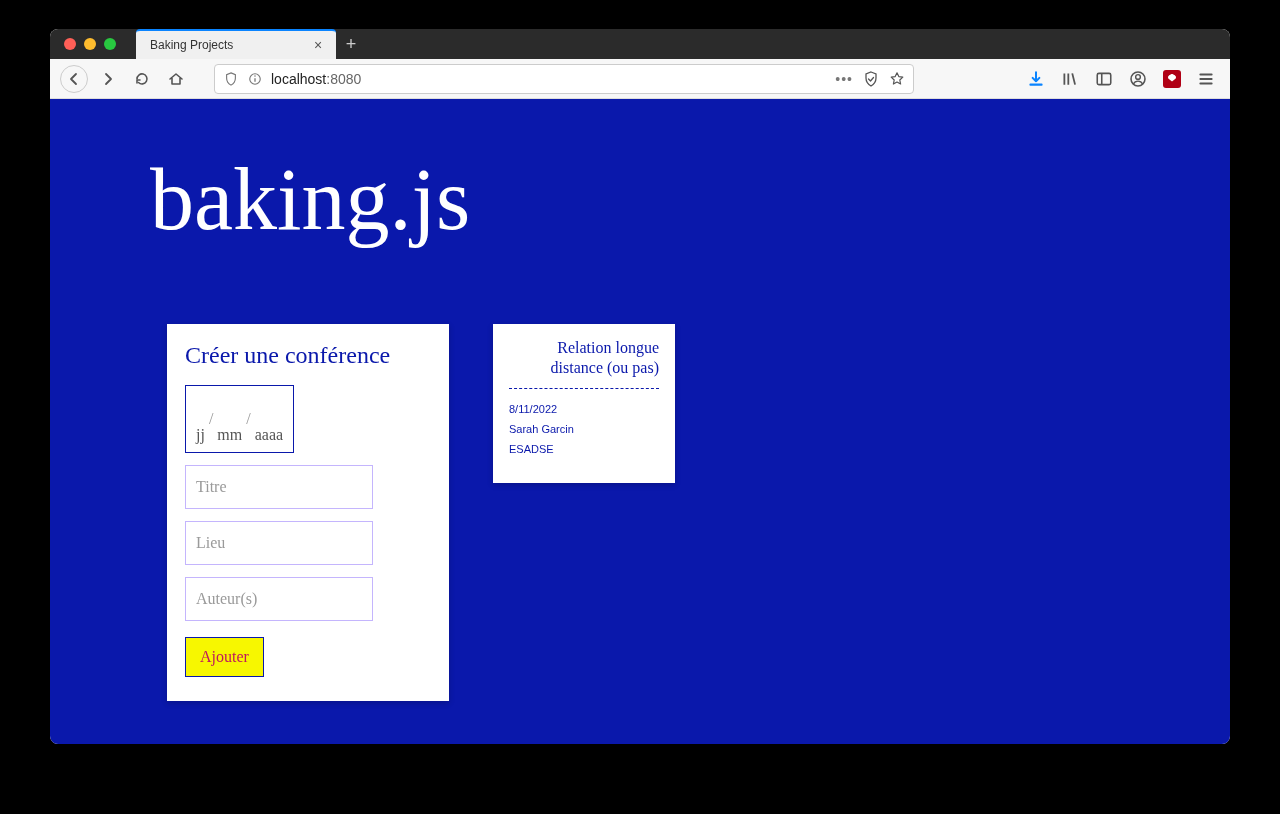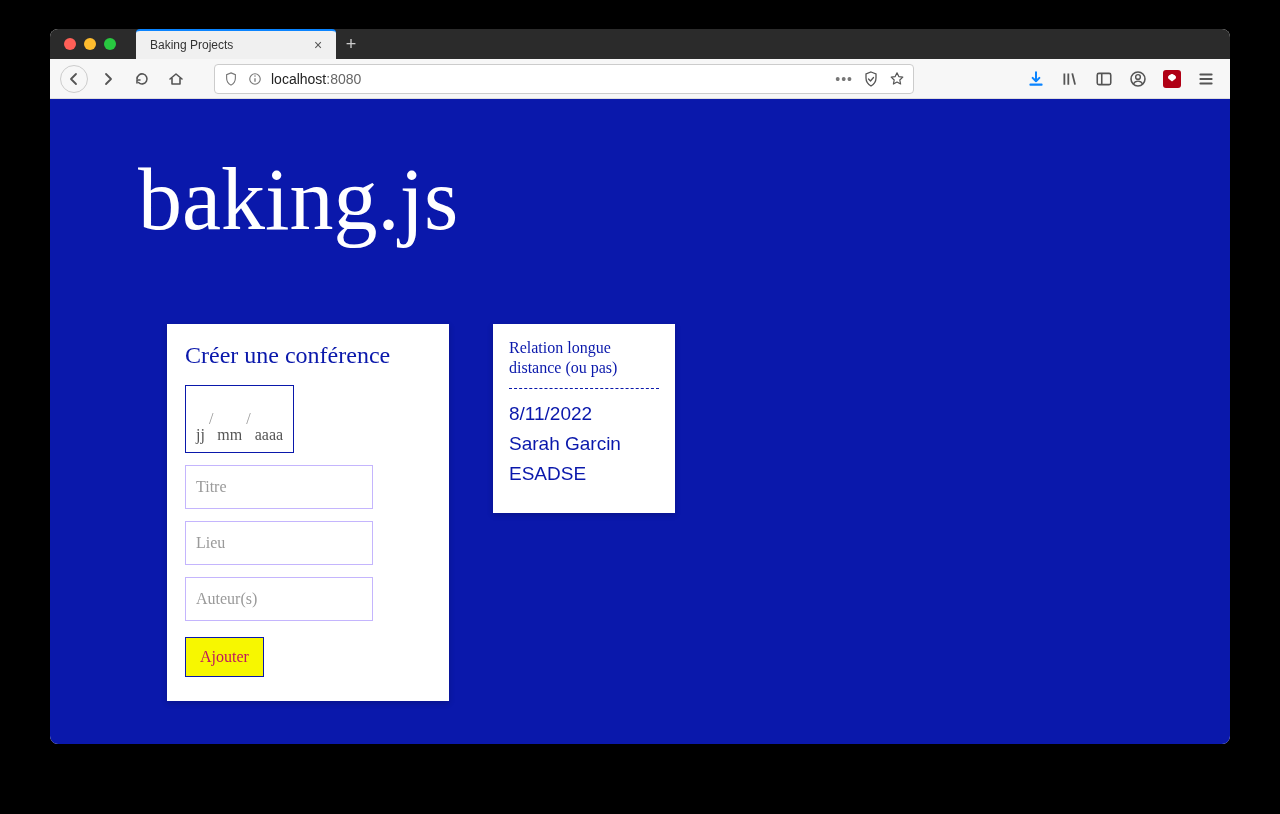--- a/index.html
+++ b/index.html
@@ -141,21 +141,21 @@
     clip-path: polygon(50% 0, 100% 30%, 100% 60%, 50% 100%, 0 60%, 0 30%);
   }
   .content {
     position: absolute;
     top: 70px; left: 0; right: 0; bottom: 0;
     background: #0a18ab;
     overflow: hidden;
   }
   .logo {
     position: absolute;
-    left: 88px;
+    left: 100px;
     top: 50px;
     font-family: Georgia, 'Times New Roman', serif;
     font-size: 88px;
     color: #fff;
     font-weight: normal;
   }
   .cards {
     position: absolute;
     left: 117px;
     top: 225px;
@@ -216,34 +216,34 @@
     cursor: pointer;
     margin-top: 4px;
   }
   .conf-card {
     width: 182px;
     padding: 14px 16px 20px 16px;
   }
   .conf-title {
     font-family: Georgia, serif;
     color: #0a18ab;
-    text-align: left;
+    text-align: right;
     font-size: 16px;
     line-height: 1.25;
     padding-bottom: 10px;
   }
   .conf-divider {
     border: none;
     border-top: 1px dashed #0a18ab;
     margin-bottom: 14px;
   }
   .conf-line {
     font-family: -apple-system, BlinkMacSystemFont, "Segoe UI", sans-serif;
     color: #0a18ab;
-    font-size: 19px;
+    font-size: 11px;
     margin-bottom: 8px;
   }
   svg { display: block; }
 </style>
 </head>
 <body>
 
 <div class="browser-window">
 
   <div class="titlebar">

